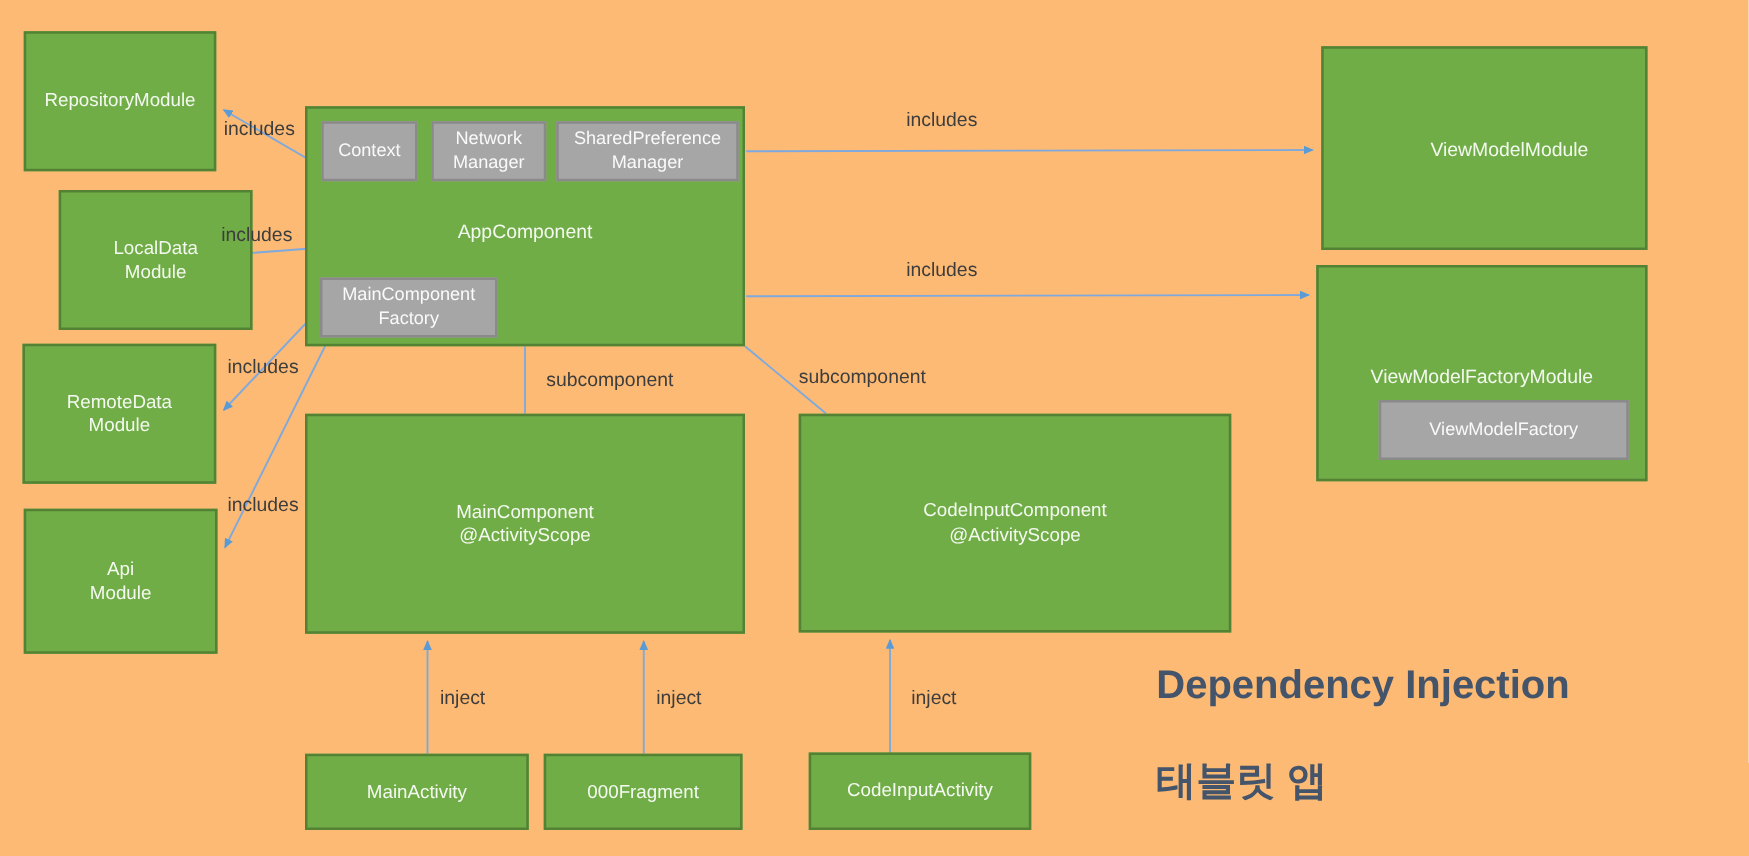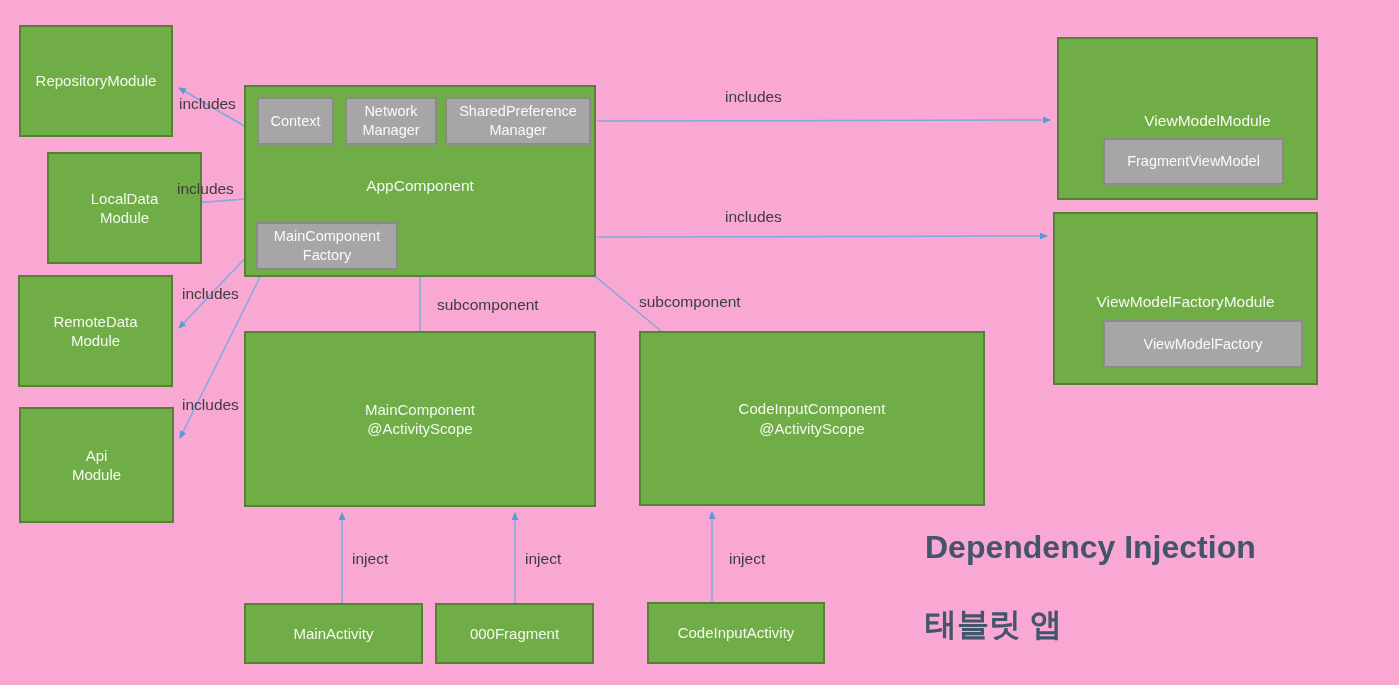--- a/index.html
+++ b/index.html
@@ -1,20 +1,20 @@
 <!DOCTYPE html>
 <html><head>
 <meta charset="utf-8">
 <style>
   html, body { margin: 0; padding: 0; background: #ffffff; }
   .canvas {
     position: relative;
     width: 1399px;
     height: 685px;
-    background: #f9a8d4;
+    background: #fdba74;
     font-family: "Liberation Sans", sans-serif;
     overflow: hidden;
   }
   svg.edges {
     position: absolute;
     left: 0; top: 0;
     width: 1399px; height: 685px;
     pointer-events: none;
   }
   .node {
@@ -109,21 +109,20 @@
 @ActivityScope</div>
   <div class="node green" style="left:639px; top:331px; width:346px; height:175px;">CodeInputComponent
 @ActivityScope</div>
 
   <div class="node green" style="left:244px; top:603px; width:179px; height:61px;">MainActivity</div>
   <div class="node green" style="left:435px; top:603px; width:159px; height:61px;">000Fragment</div>
   <div class="node green" style="left:647px; top:602px; width:178px; height:62px;">CodeInputActivity</div>
 
   <div class="node green container" style="left:1057px; top:37px; width:261px; height:163px;">
     <div class="abs-label" style="top:72px;margin-left:40px;">ViewModelModule</div>
-    <div class="node gray" style="left:44px; top:99px; width:181px; height:47px;">FragmentViewModel</div>
   </div>
   <div class="node green container" style="left:1053px; top:212px; width:265px; height:173px;">
     <div class="abs-label" style="top:78px;">ViewModelFactoryModule</div>
     <div class="node gray" style="left:48px; top:106px; width:200px; height:48px;">ViewModelFactory</div>
   </div>
 
   <div class="elabel" style="left:179px; top:95px;">includes</div>
   <div class="elabel" style="left:177px; top:180px;">includes</div>
   <div class="elabel" style="left:182px; top:285px;">includes</div>
   <div class="elabel" style="left:182px; top:396px;">includes</div>

